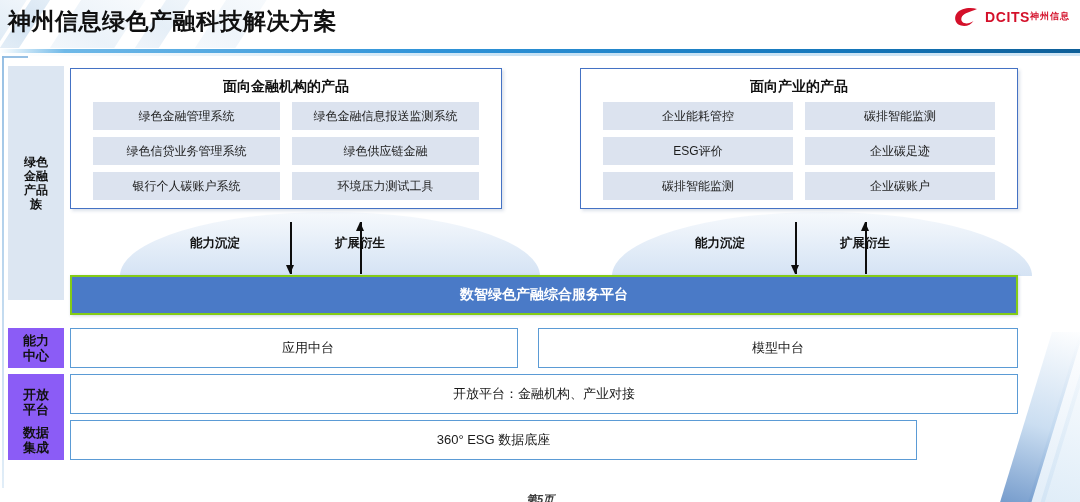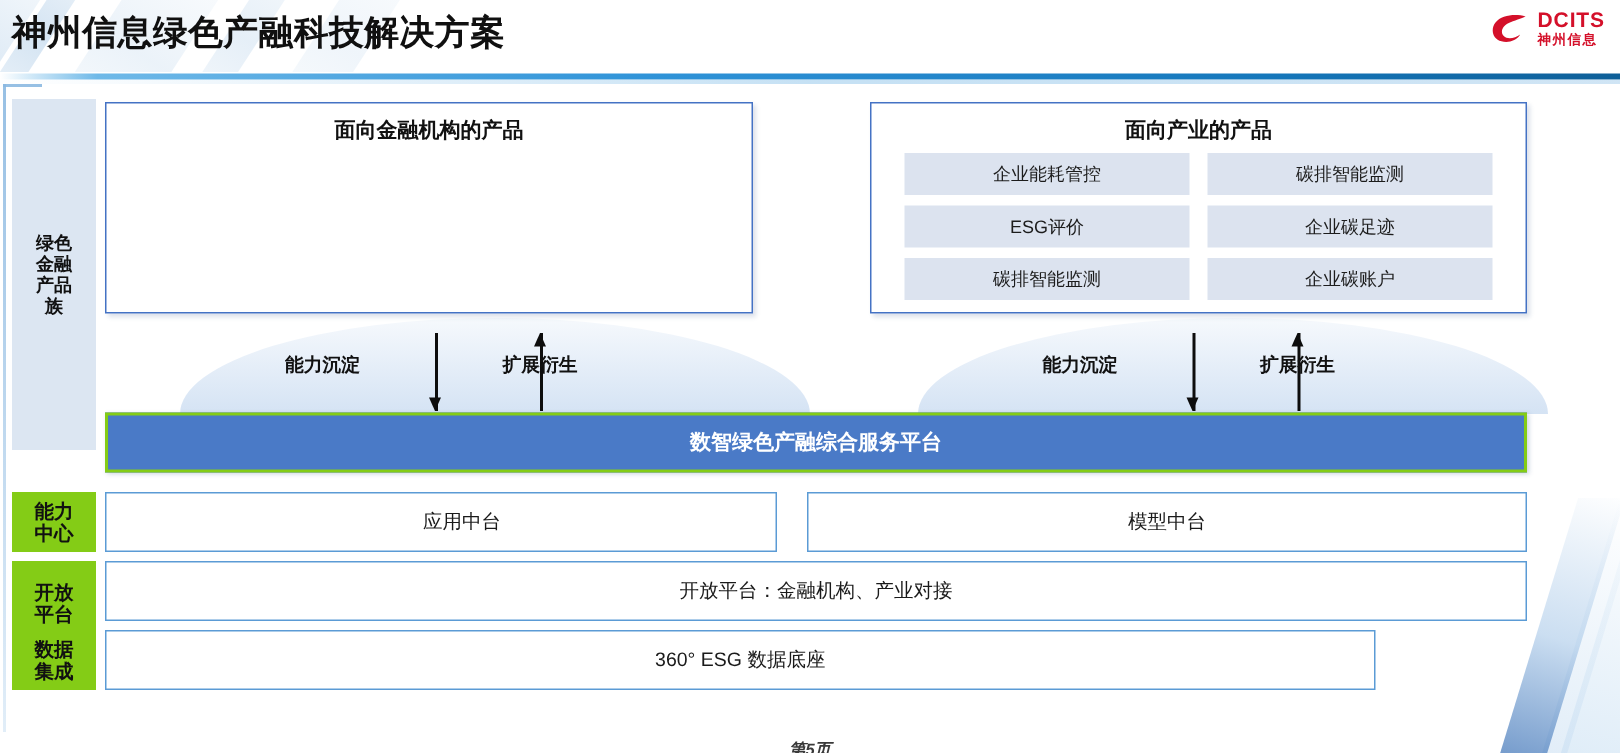--- a/index.html
+++ b/index.html
@@ -28,21 +28,21 @@
   .hdr-streak.s5 { left:265px; width:34px; opacity:.28; }
   .page-title {
     position:absolute; left:8px; top:6px;
     font-size:23px; font-weight:bold; color:#101010; letter-spacing:.5px;
     white-space:nowrap;
   }
 
   
   .logo { position:absolute; right:10px; top:6px; display:flex; align-items:center; gap:5px; }
   .logo-mark { width:26px; height:22px; flex:0 0 auto; }
-  .logo-txt { display:flex; flex-direction:column; line-height:1;justify-content:flex-end; }
+  .logo-txt { display:flex; line-height:1;justify-content:flex-end; }
   .logo-en { font-size:14px; font-weight:bold; color:#d4102a; letter-spacing:.6px; }
   .logo-cn { font-size:9px; font-weight:bold; color:#d4102a; letter-spacing:1px; margin-top:2px; }
 
   .hdr-rule {
     position:absolute; left:0; top:49px; width:1080px; height:4px;
     background:linear-gradient(90deg,#ffffff 0%,#6fb9e8 6%,#2f93d8 40%,#1577bb 78%,#0e5f98 100%);
   }
   .hdr-rule-soft {
     position:absolute; left:0; top:53px; width:1080px; height:3px;
     background:linear-gradient(90deg,rgba(255,255,255,0),rgba(150,200,235,.55),rgba(120,180,225,.35));
@@ -69,21 +69,21 @@
     background:linear-gradient(180deg,rgba(255,255,255,0),rgba(200,222,242,.6)); }
   .deco-br .b3 { left:80px; bottom:18px; width:46px; height:180px;
     background:linear-gradient(180deg,rgba(255,255,255,0),rgba(215,232,246,.8)); }
 
   
   .side-lbl {
     position:absolute; display:flex; align-items:center; justify-content:center;
     text-align:center; font-weight:bold; color:#111; line-height:1.18;
   }
   .side-lbl.blue   { background:#dce6f2; }
-  .side-lbl.peach  { background:#84cc16; }
+  .side-lbl.peach  { background:#8b5cf6; }
   #side-products { left:8px; top:66px;  width:56px; height:234px; font-size:12px; }
   #side-ability  { left:8px; top:328px; width:56px; height:40px;  font-size:13px; }
   #side-open     { left:8px; top:374px; width:56px; height:56px;  font-size:13px; }
   #side-data     { left:8px; top:420px; width:56px; height:40px;  font-size:13px; }
 
   
   .dome {
     position:absolute; border-radius:50% 50% 0 0 / 100% 100% 0 0;
     background:linear-gradient(180deg,rgba(219,231,245,.25),rgba(205,222,242,.85));
   }
@@ -203,20 +203,28 @@
 </div>
 <div class="side-lbl peach" id="side-data">
   <span>数据<br>集成</span>
 </div>
 
 <div class="dome" id="dome-left"></div>
 <div class="dome" id="dome-right"></div>
 
 <div class="panel" id="panel-fin">
   <div class="panel-title">面向金融机构的产品</div>
+  <div class="panel-grid">
+    <div class="prod-item">绿色金融管理系统</div>
+    <div class="prod-item">绿色金融信息报送监测系统</div>
+    <div class="prod-item">绿色信贷业务管理系统</div>
+    <div class="prod-item">绿色供应链金融</div>
+    <div class="prod-item">银行个人碳账户系统</div>
+    <div class="prod-item">环境压力测试工具</div>
+  </div>
 </div>
 
 <div class="panel" id="panel-ind">
   <div class="panel-title">面向产业的产品</div>
   <div class="panel-grid">
     <div class="prod-item">企业能耗管控</div>
     <div class="prod-item">碳排智能监测</div>
     <div class="prod-item">ESG评价</div>
     <div class="prod-item">企业碳足迹</div>
     <div class="prod-item">碳排智能监测</div>

